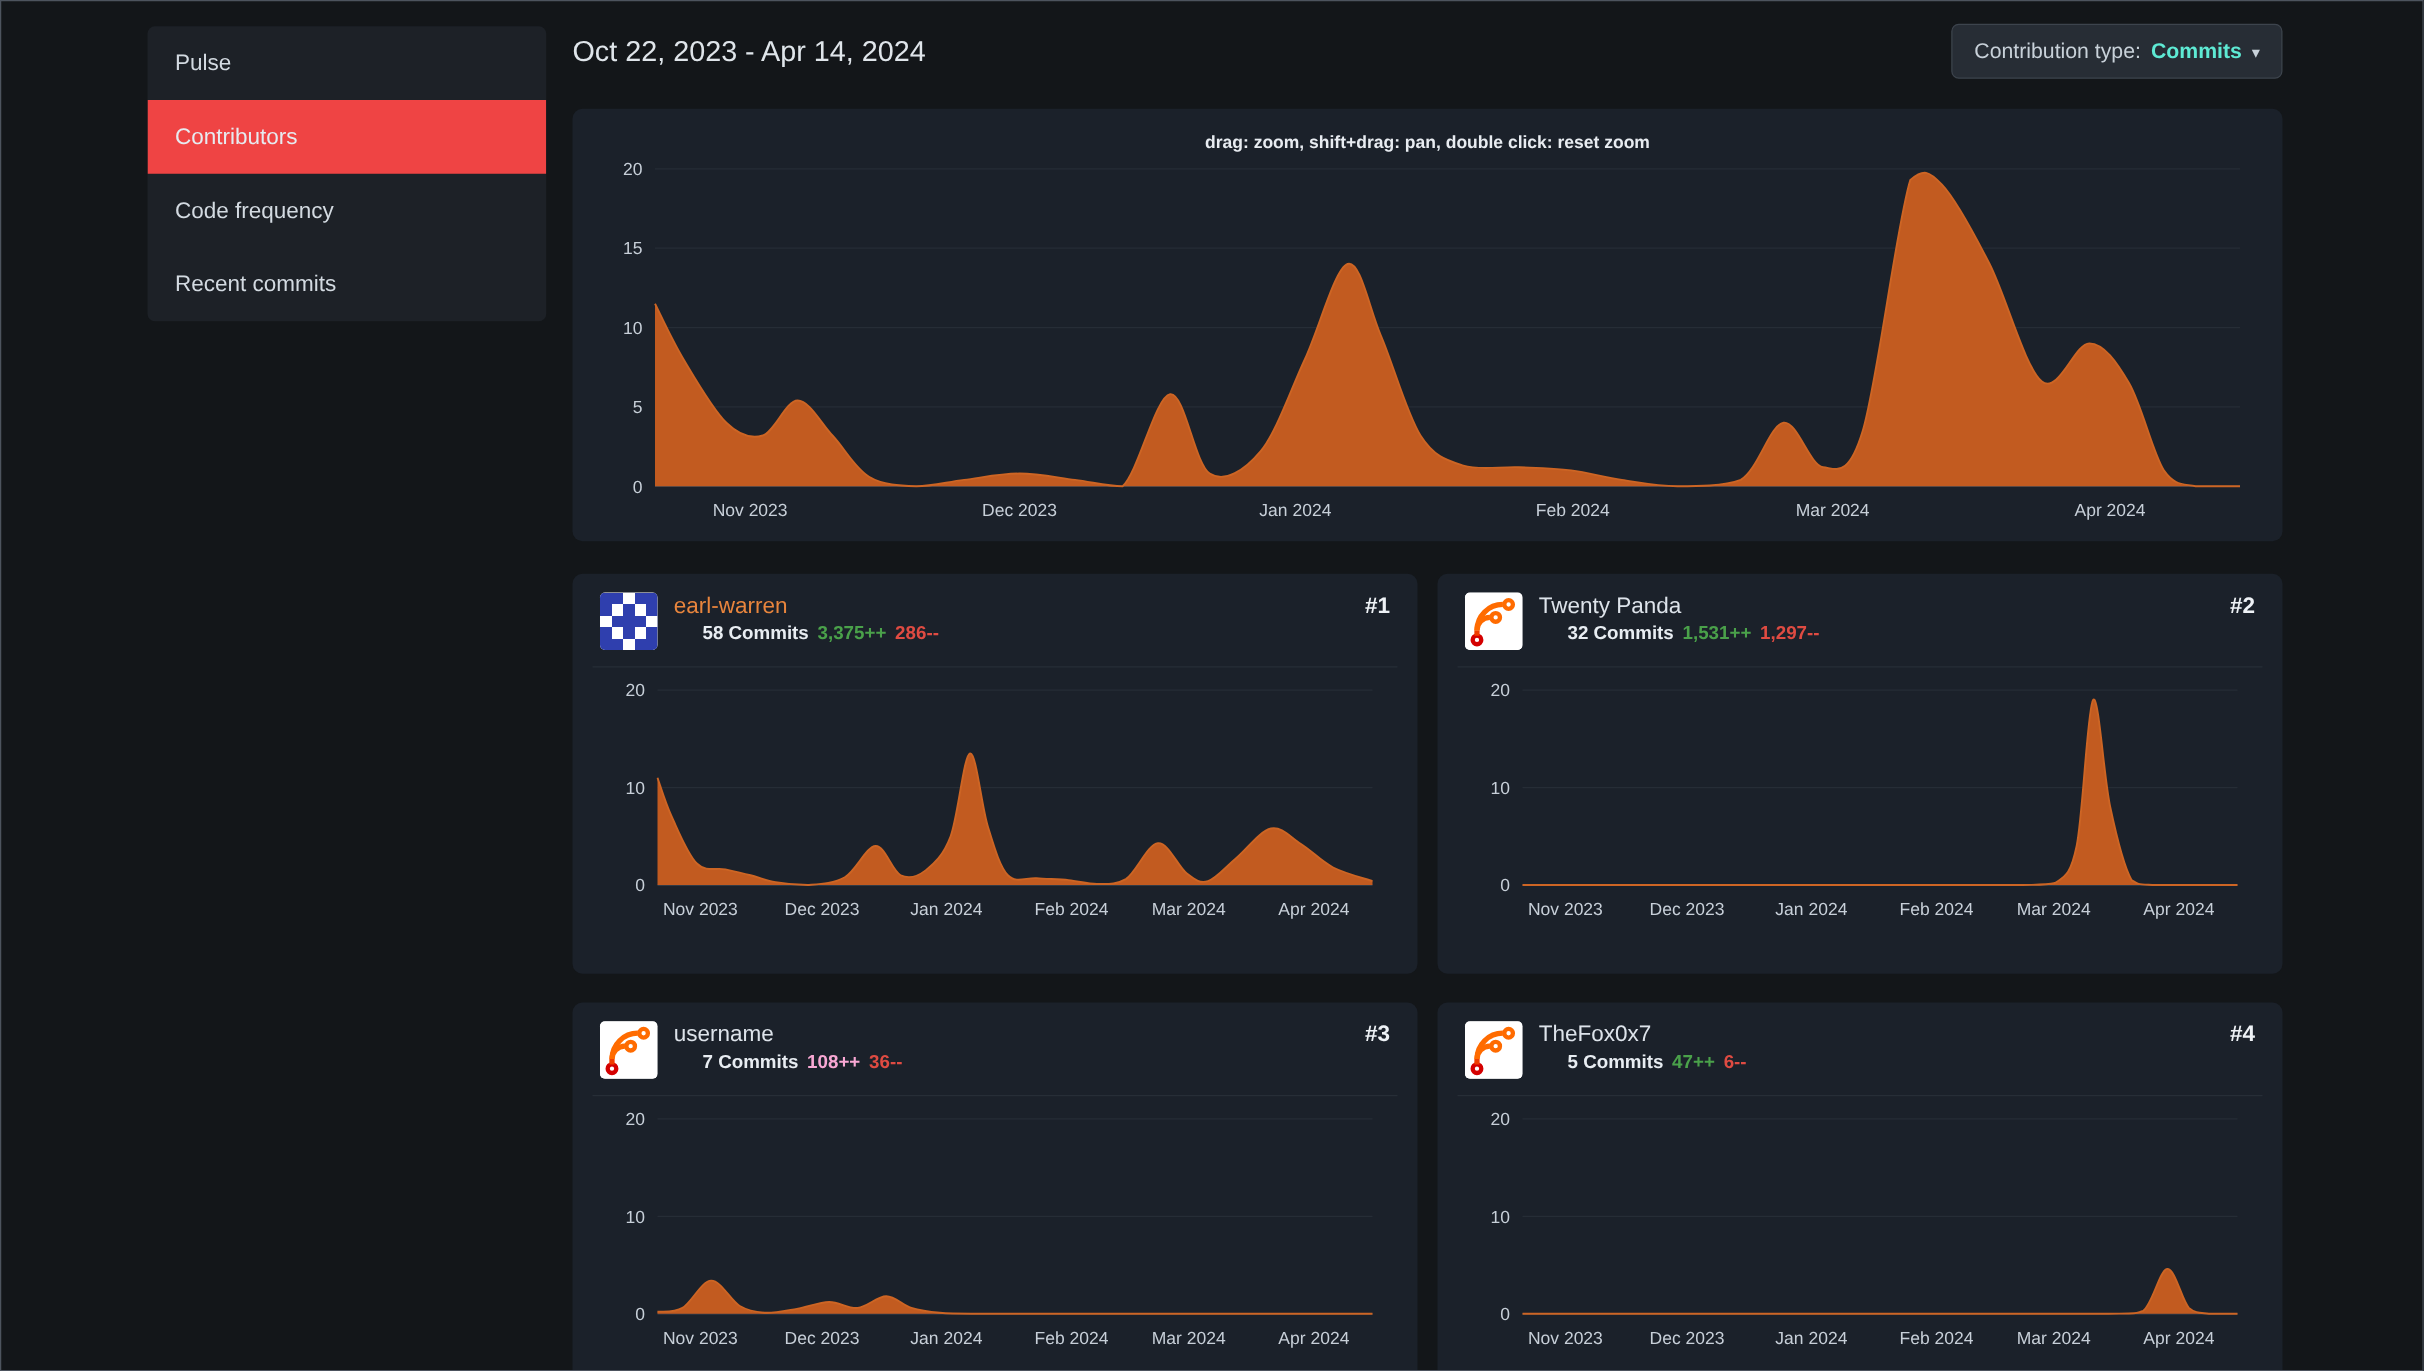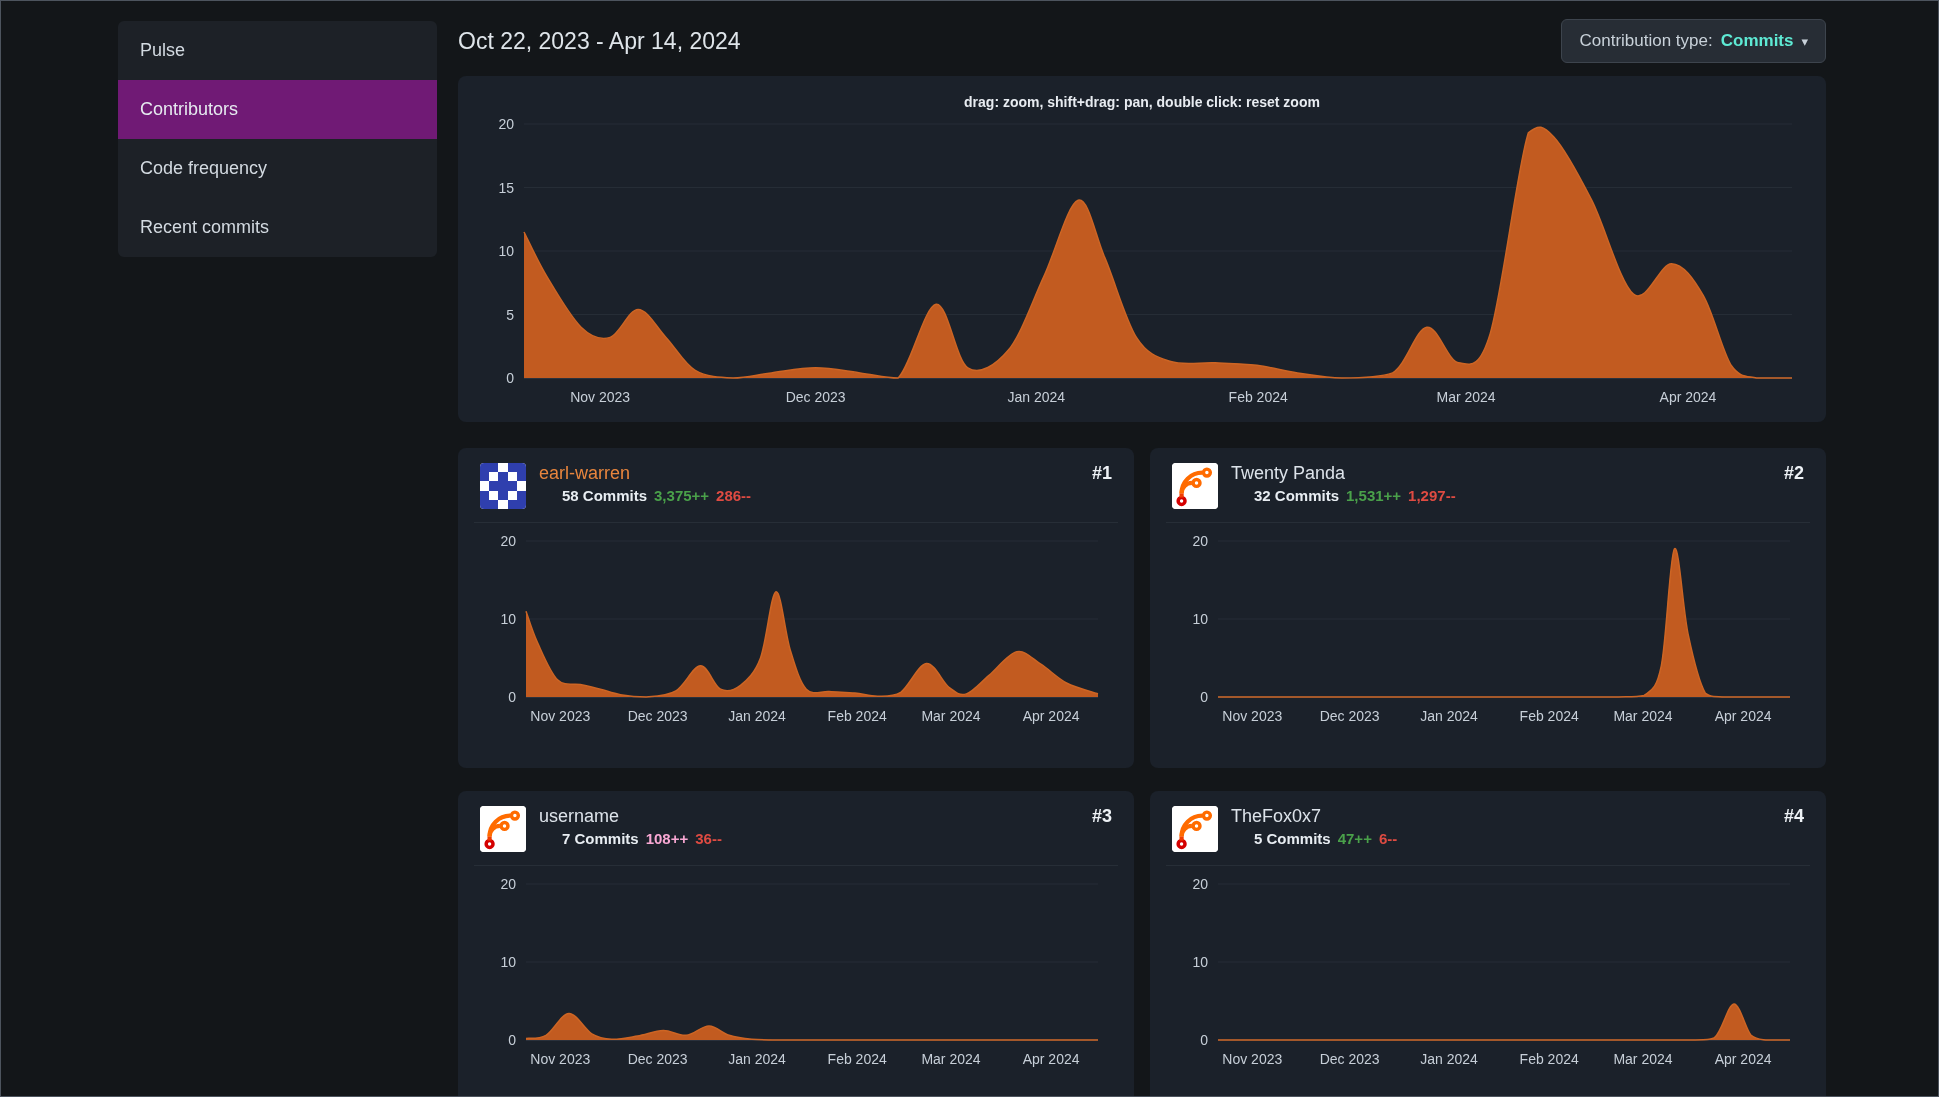--- a/index.html
+++ b/index.html
@@ -2,32 +2,32 @@
 <html><head>
 <meta charset="utf-8">
 <style>
   html,body{margin:0;padding:0;background:#0f1215;}
   body{font-family:"Liberation Sans","DejaVu Sans",sans-serif;}
   .app{position:relative;width:1939px;height:1097px;background:#131619;overflow:hidden;border:1px solid #4d545e;box-sizing:border-box;}
 
   
   .sidebar{position:absolute;left:117px;top:20px;width:319px;background:#1d2127;border-radius:6px;overflow:hidden;}
   .side-item{padding:19px 22px;font-size:18px;color:#d3dae1;cursor:pointer;}
-  .side-item.active{background:#701a75;color:#e6ebf0;}
+  .side-item.active{background:#ef4444;color:#e6ebf0;}
 
   
   .content{position:absolute;left:457px;top:0;width:1368px;}
   .header-row{display:flex;align-items:center;justify-content:space-between;margin-top:16px;height:48px;}
   .date-range{font-size:23px;color:#dfe5ea;}
   .ctype-btn{display:flex;align-items:center;gap:8px;background:#272d35;border:1px solid #3d444d;border-radius:6px;padding:11px 17px;font-size:17px;color:#c8d1d9;cursor:pointer;}
   .ctype-btn b{color:#5eead4;}
   .caret{font-size:13px;color:#c8d1d9;line-height:1;}
 
   .panel{background:#1b212a;border-radius:8px;}
-  .main-panel{margin-top:11px;height:346px;padding:10px 14px 0;box-sizing:border-box;}
+  .main-panel{margin-top:22px;height:346px;padding:10px 14px 0;box-sizing:border-box;}
   .hint{text-align:center;font-weight:700;font-size:14px;color:#e8ecf1;padding:8px 0 4px;}
   .main-chart{height:298px;width:100%;}
 
   .cards{display:grid;grid-template-columns:1fr 1fr;gap:23px 16px;margin-top:26px;}
   .card{background:#1b212a;border-radius:8px;height:320px;padding:0 16px;box-sizing:border-box;overflow:hidden;}
   .card-header{display:flex;align-items:flex-start;gap:13px;padding:15px 6px 13px;border-bottom:1px solid #272e37;}
   .avatar{width:46px;height:46px;border-radius:4px;flex:0 0 auto;overflow:hidden;background:#fff;}
   .avatar svg{display:block;width:100%;height:100%;}
   .card-titles{display:flex;flex-direction:column;gap:3px;}
   .cname{font-size:18px;color:#dde3ea;cursor:pointer;}

